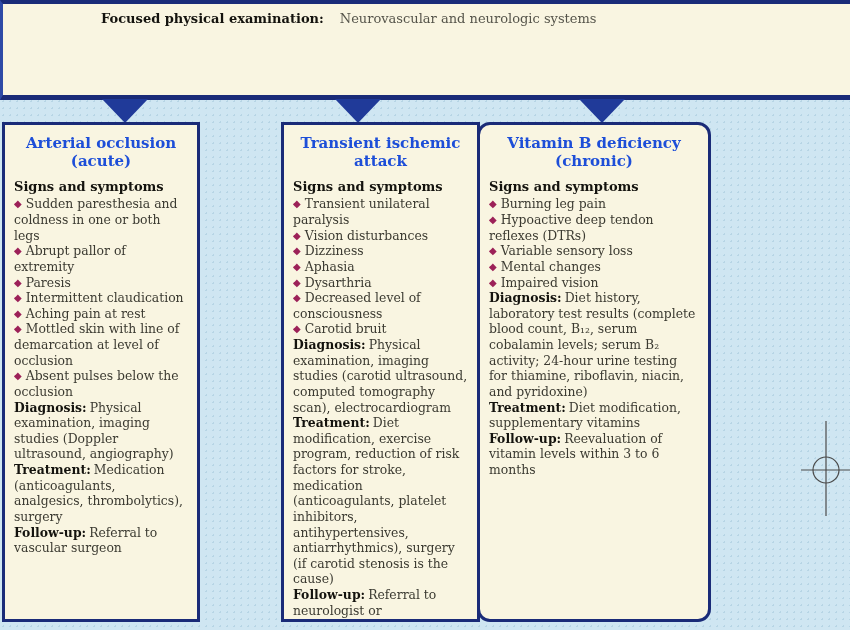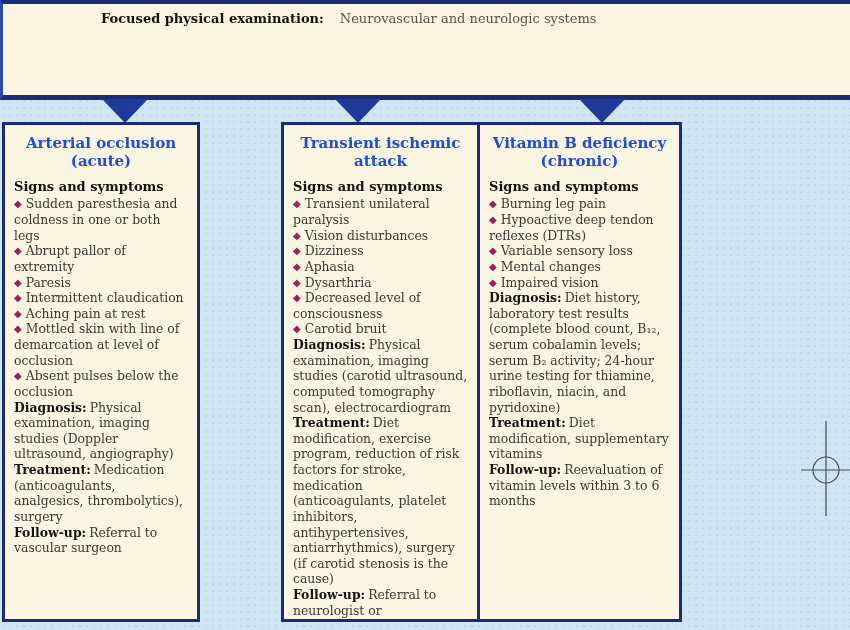--- a/index.html
+++ b/index.html
@@ -48,21 +48,21 @@
   .panel{
     position:absolute;top:122px;height:500px;
     box-sizing:border-box;
     background:#f9f5e1;
     border:3px solid #1a2b78;
     padding:8px 9px 6px 9px;
     overflow:hidden;
   }
   .panel.c1{left:2px;width:198px;}
   .panel.c2{left:245px;width:199px;margin-left:36px;}
-  .panel.c3{left:477px;width:205px;}
+  .panel.c3{left:477px;width:234px;border-radius:13px;}
   .panel-title{
     text-align:center;
     font-size:15px;
     font-weight:bold;
     color:#1d4ed8;
     line-height:1.18;
     margin:2px 0 9px 0;
   }
   .signs-heading{
     font-size:13px;

